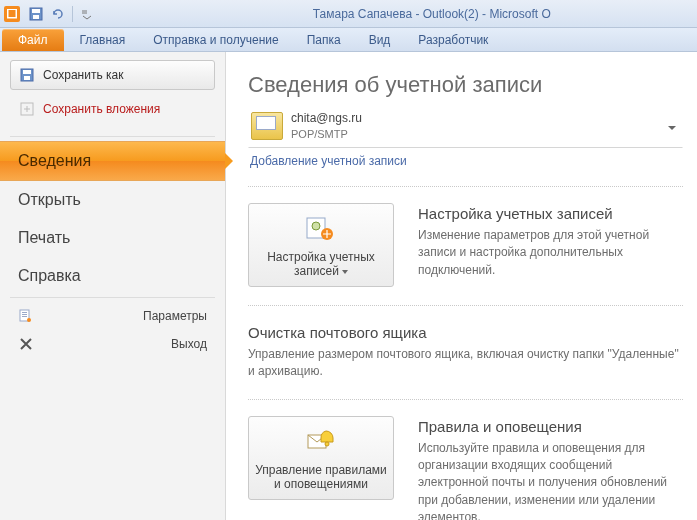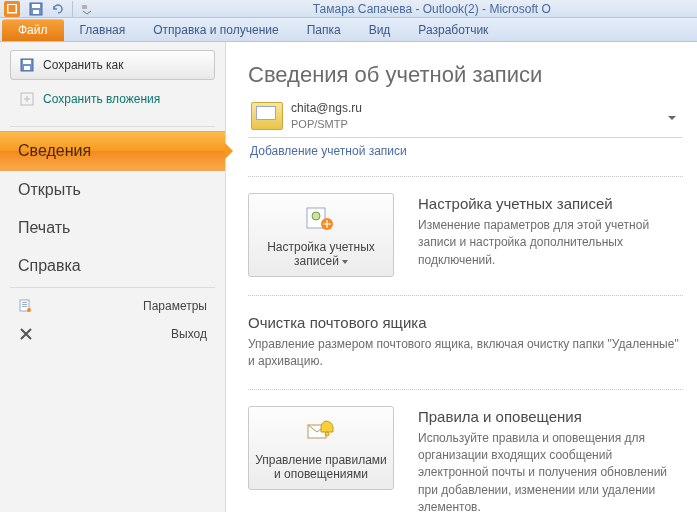--- a/index.html
+++ b/index.html
@@ -7,21 +7,21 @@
       font-family: "Segoe UI", Tahoma, sans-serif;
       font-size: 12px;
       background: #fff;
       width: 697px;
       height: 520px;
       overflow: hidden;
       position: relative;
     }
     
     .titlebar {
-      height: 18px;
+      height: 28px;
       background: linear-gradient(#e8eef7, #d6e2f2);
       border-bottom: 1px solid #b6c5d9;
       display: flex;
       align-items: center;
       padding: 0 4px;
       position: relative;
     }
     .qat { display: flex; align-items: center; gap: 2px; }
     .qat-btn {
       width: 20px; height: 20px;
@@ -108,21 +108,21 @@
       gap: 8px;
       padding: 6px 8px;
       border: 1px solid #c9c9c9;
       background: linear-gradient(#fdfdfd, #e9e9e9);
       border-radius: 3px;
       margin-bottom: 4px;
       cursor: pointer;
       color: #333;
     }
     .side-btn.disabled {
-      color: #0f766e;
+      color: #b91c1c;
       border-color: transparent;
       background: transparent;
       cursor: default;
     }
     .side-hr {
       height: 1px; background: #dcdcdc;
       margin: 2px 10px 2px 10px;
     }
     .side-nav { padding-top: 2px; }
     .side-item {

